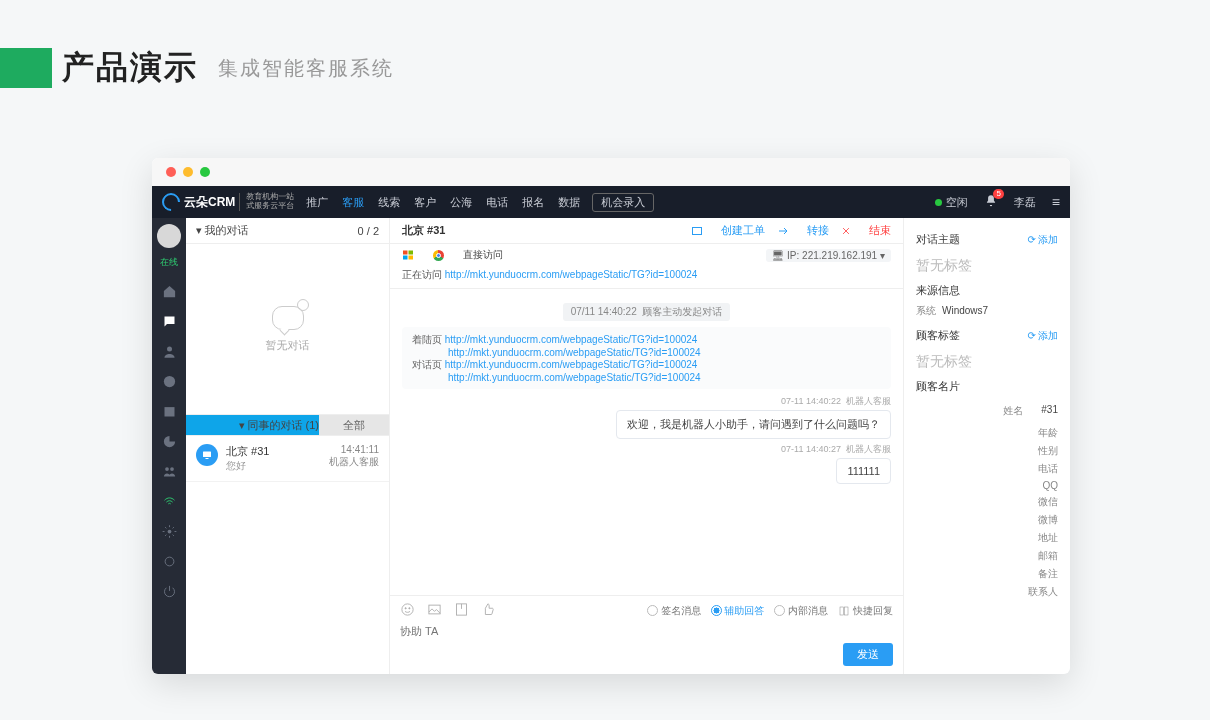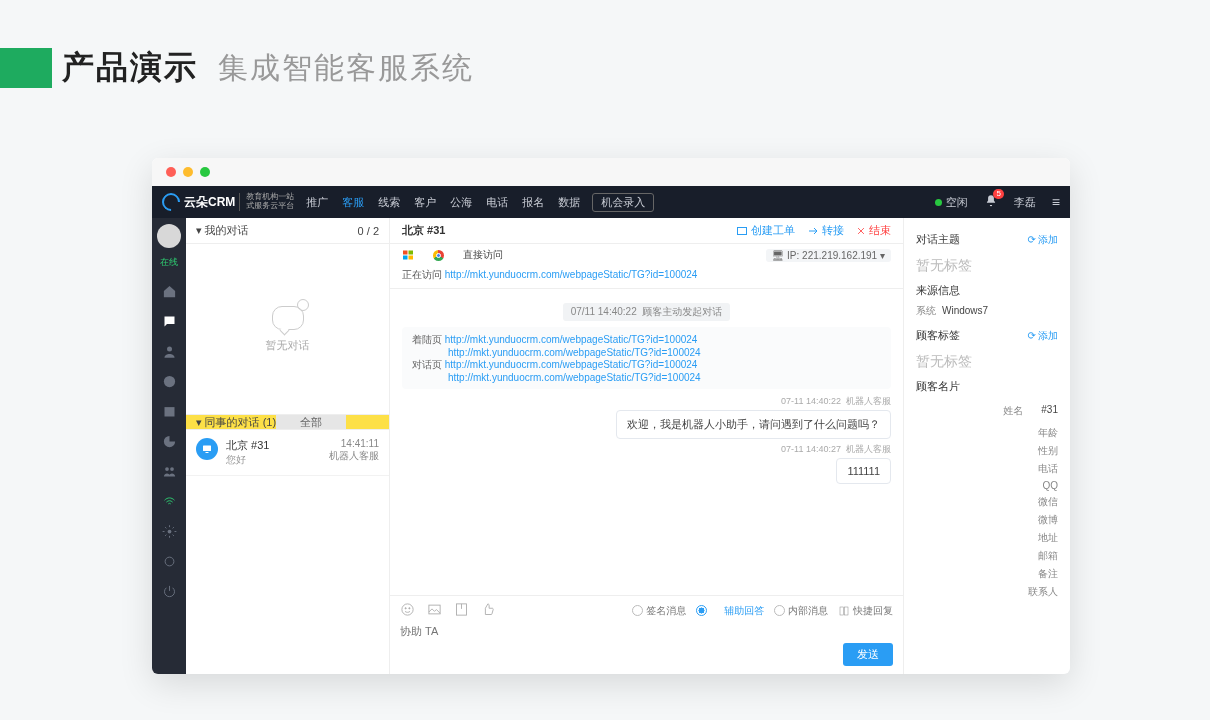--- a/index.html
+++ b/index.html
@@ -1,20 +1,20 @@
 <!DOCTYPE html>
 <html><head>
 <meta charset="utf-8">
 <style>
 * { margin:0; padding:0; box-sizing:border-box; font-family: -apple-system, "Microsoft YaHei", Arial, sans-serif; }
 body { background:#f5f7f8; width:1210px; height:720px; overflow:hidden; }
 .slide-title-bar { display:flex; align-items:center; margin-top:46px; }
 .green-block { width:52px; height:40px; background:#1eab5f; }
 .title-main { font-size:32px; font-weight:700; color:#222; margin-left:10px; letter-spacing:2px;}
-.title-sub { font-size:30px; color:#999; margin-left:20px; letter-spacing:2px;}
+.title-sub { font-size:20px; color:#999; margin-left:20px; letter-spacing:2px;}
 .app-window { position:absolute; left:152px; top:158px; width:918px; height:516px; background:#fff; border-radius:6px; box-shadow:0 10px 34px rgba(0,0,0,.12); overflow:hidden; font-size:11px; color:#555; }
 .mac-bar { height:28px; background:#f7f7f7; display:flex; align-items:center; padding-left:14px; gap:7px;}
 .dot { width:10px; height:10px; border-radius:50%;}
 .dot.r{background:#ff5f57}.dot.y{background:#febc2e}.dot.g{background:#28c840}
 .top-nav { height:32px; background:#181e2a; color:#c8ccd4; display:flex; align-items:center; padding:0 10px; font-size:11px; justify-content:space-between;}
 .nav-left{display:flex;align-items:center;gap:12px}
 .logo { display:flex; align-items:center; gap:4px;}
 .logo-c{width:18px;height:18px;border:2px solid #2a9df4;border-right-color:transparent;border-radius:50%;transform:rotate(45deg)}
 .logo-txt{color:#fff;font-weight:bold;font-size:12px}
 .logo-tag{font-size:8px;color:#aaa;border-left:1px solid #555;padding-left:6px;line-height:1.1}
@@ -34,54 +34,54 @@
 .sb-icon{width:16px;height:16px;display:flex;align-items:center;justify-content:center;margin-top:6px}
 .sb-icon svg{width:15px;height:15px;fill:#6b7280}
 .sb-icon.white svg{fill:#fff}
 .sb-icon.green svg{fill:#2ecc71}
 .panel-convs{width:204px;border-right:1px solid #eee;display:flex;flex-direction:column}
 .ph{height:26px;display:flex;align-items:center;justify-content:space-between;padding:0 10px;border-bottom:1px solid #eee;font-size:11px;color:#444}
 .empty{flex:0 0 170px;display:flex;flex-direction:column;align-items:center;justify-content:center;color:#aaa}
 .empty-bubble{width:32px;height:24px;border:1px solid #ccc;border-radius:10px;position:relative;margin-bottom:8px}
 .empty-bubble:after{content:"";position:absolute;bottom:-5px;left:8px;width:6px;height:6px;border-left:1px solid #ccc;border-bottom:1px solid #ccc;transform:rotate(-45deg);background:#fff}
 .empty-face{position:absolute;top:-8px;right:-6px;width:12px;height:12px;border:1px solid #ccc;border-radius:50%}
-.colleague-h{height:16px;background:#fde047;border-top:1px solid #eee;border-bottom:1px solid #eee;display:flex;align-items:center;justify-content:flex-start}
+.colleague-h{height:22px;background:#0ea5e9;border-top:1px solid #eee;border-bottom:1px solid #eee;display:flex;align-items:center;justify-content:flex-end}
 .colleague-h .l{padding-left:10px;color:#444}
 .colleague-h .r{background:#e6e6e6;height:100%;display:flex;align-items:center;padding:0 24px;color:#666}
 .citem{display:flex;padding:8px 10px;gap:8px;border-bottom:1px solid #f2f2f2}
 .cicon{width:22px;height:22px;border-radius:50%;background:#2a9df4;display:flex;align-items:center;justify-content:center}
 .cicon svg{width:12px;height:12px;fill:#fff}
 .cmeta{flex:1;display:flex;justify-content:space-between}
 .cmeta .n{color:#333}.cmeta .s{color:#999;font-size:10px}
 .cmeta .t{color:#888;text-align:right;font-size:10px}
 .panel-chat{flex:1;display:flex;flex-direction:column;min-width:0;border-right:1px solid #eee}
 .chat-h{height:26px;display:flex;align-items:center;justify-content:space-between;padding:0 12px;border-bottom:1px solid #eee}
 .chat-h .l{font-weight:600;color:#333}
 .chat-h .r{display:flex;gap:12px;font-size:11px}
-.chat-h .r span{display:flex;align-items:center;gap:3px;cursor:pointer}
+.chat-h .r span{display:flex;align-items:center;gap:18px;cursor:pointer}
 .blue{color:#2a9df4}.red{color:#ff4040}
 .visit-row{padding:4px 12px;display:flex;align-items:center;gap:19px;color:#444;font-size:10px}
 .win-flag{display:inline-block;width:12px;height:12px}
 .chrome-ico{width:11px;height:11px;border-radius:50%;background:conic-gradient(#ea4335 0 33%,#34a853 33% 66%,#fbbc05 66% 100%);position:relative}
 .chrome-ico:after{content:"";position:absolute;inset:3px;border-radius:50%;background:#4285f4;border:1px solid #fff}
 .ip-pill{margin-left:auto;background:#f3f5f7;border-radius:3px;padding:1px 6px;color:#666}
 .url-row{padding:2px 12px 6px;border-bottom:1px solid #eee;font-size:10px}
 .url-row a{color:#2a9df4;text-decoration:none}
 .chat-scroll{flex:1;overflow:auto;padding:8px 12px}
 .ts-chip{background:#f1f3f5;border-radius:3px;padding:2px 8px;color:#888;font-size:10px;display:inline-block}
 .center{text-align:center;margin:6px 0}
 .link-block{background:#fafbfc;border-radius:4px;padding:6px 10px;font-size:10px;color:#666;margin:6px 0}
 .link-block a{color:#2a9df4;text-decoration:none}
 .msg{display:flex;flex-direction:column;align-items:flex-end;margin:4px 0}
 .meta{font-size:9px;color:#aaa;margin-bottom:2px}
 .bubble{border:1px solid #e4e8ee;border-radius:4px;padding:6px 10px;background:#fff;max-width:300px;color:#444;font-size:11px}
 .composer{border-top:1px solid #eee}
 .comp-toolbar{display:flex;align-items:center;padding:6px 10px;gap:12px;font-size:10px;color:#777}
 .tb-ico svg{width:15px;height:15px;fill:none;stroke:#aaa;stroke-width:1.4}
-.signed{color:#2a9df4;display:flex;align-items:center;gap:17px}
+.signed{color:#2a9df4;display:flex;align-items:center;gap:2px}
 .comp-radio{display:flex;gap:10px;margin-left:auto}
 .radio{width:11px;height:11px;border:1px solid #bbb;border-radius:50%;display:inline-block;vertical-align:middle}
 .radio.on{border-color:#2a9df4;background:radial-gradient(#2a9df4 45%,#fff 50%)}
 .kj{display:flex;align-items:center;gap:3px}
 .comp-input{padding:0 10px 6px}
 .comp-input input{border:none;outline:none;width:100%;font-size:11px;color:#888}
 .send-row{display:flex;justify-content:flex-end;padding:0 10px 8px}
 .send-btn{background:#2a9df4;color:#fff;border:none;border-radius:3px;padding:4px 14px;font-size:11px;cursor:pointer}
 .panel-side{width:166px;padding:8px 12px;color:#666}
 .sh{display:flex;justify-content:space-between;align-items:center;font-size:11px;color:#333;margin:6px 0}

